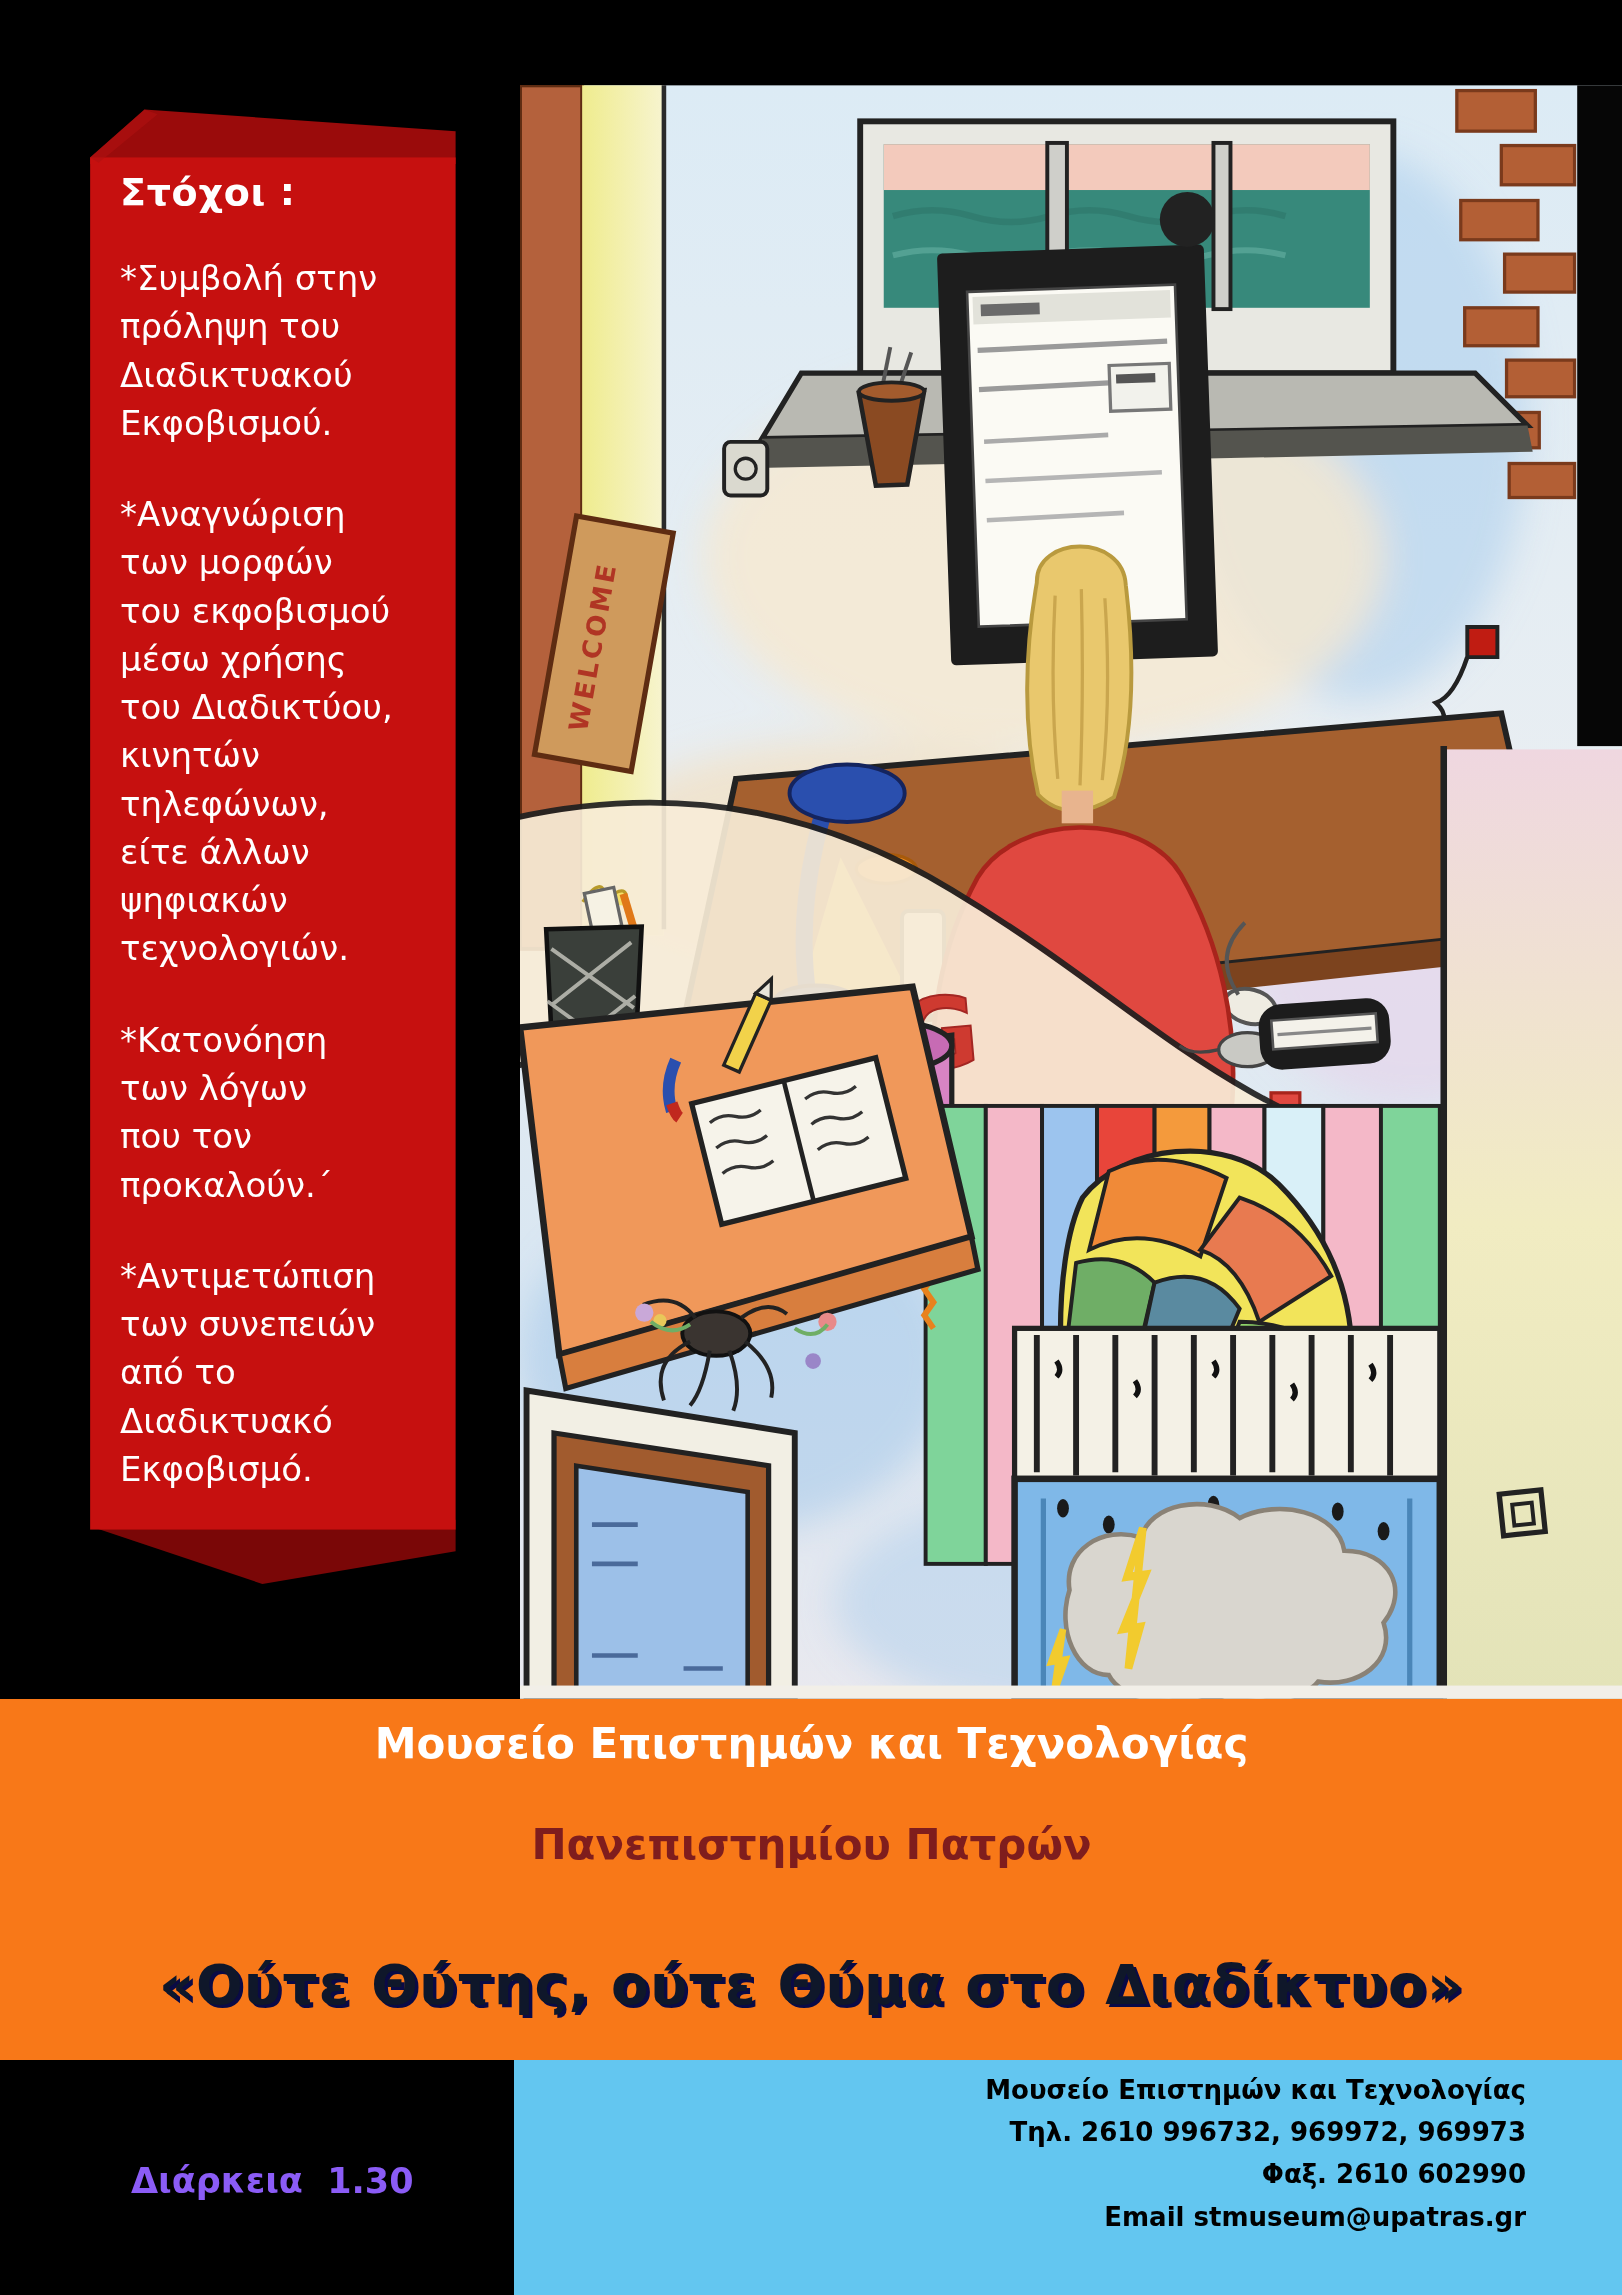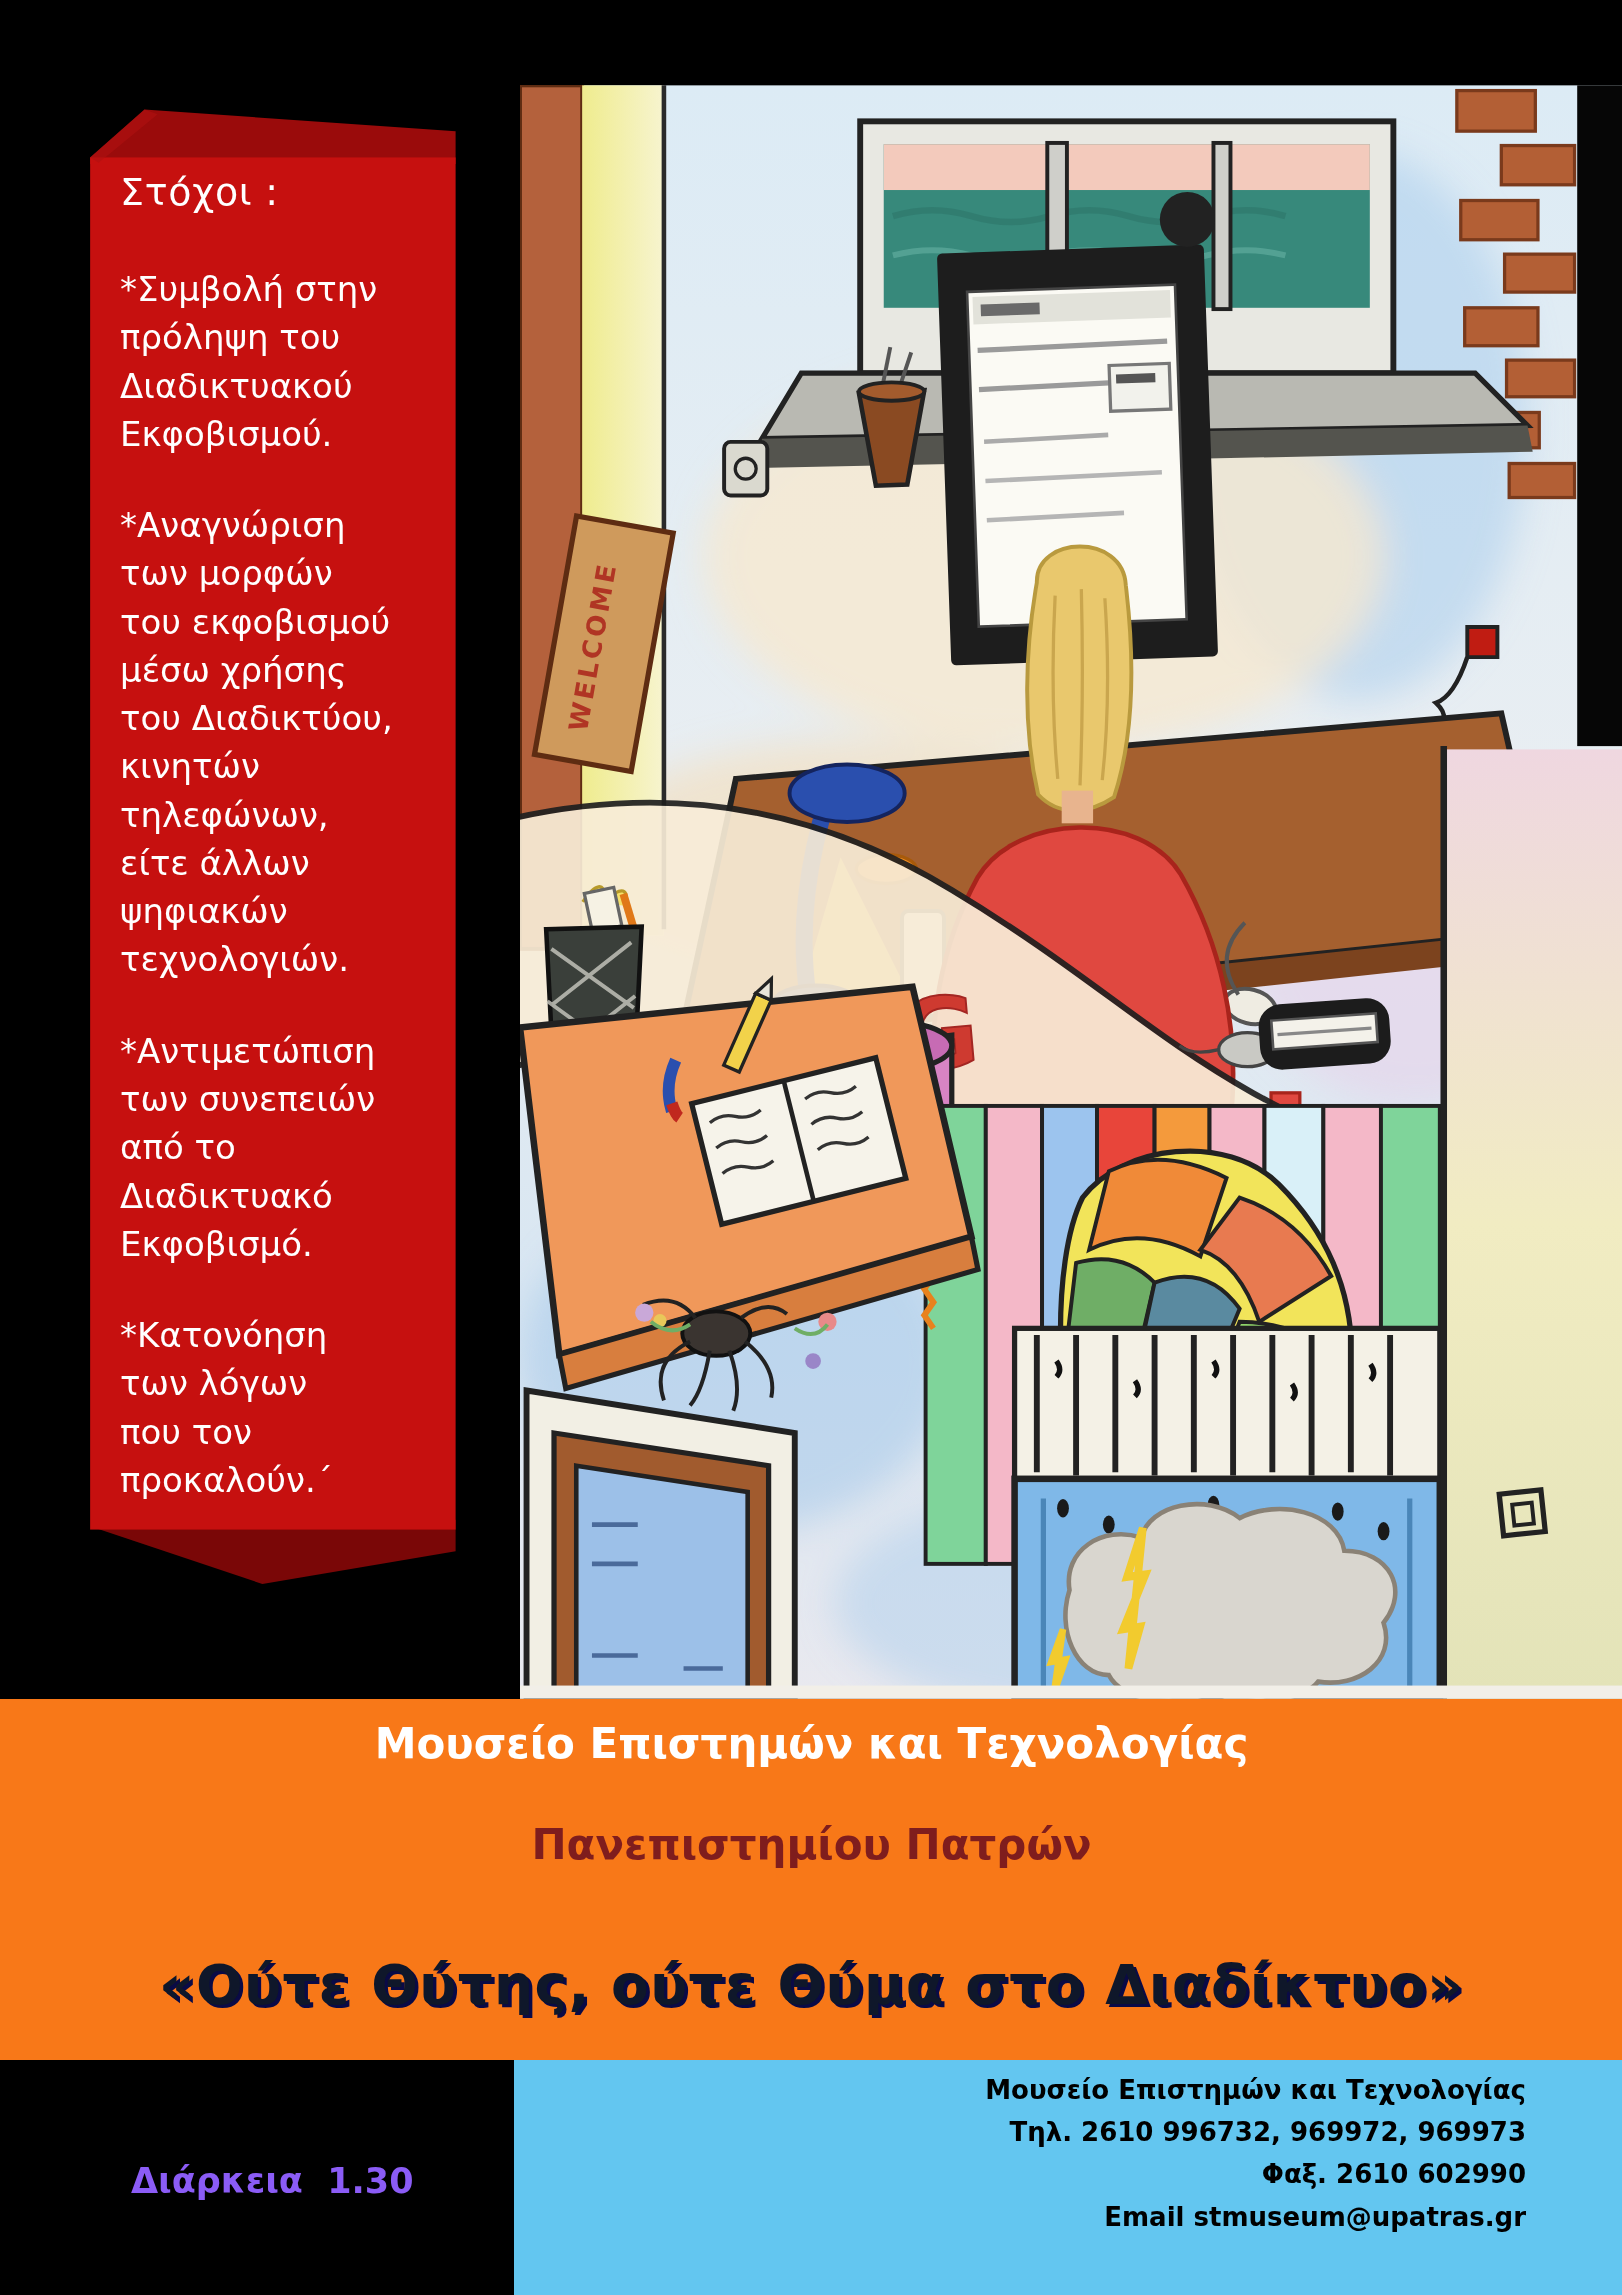--- a/index.html
+++ b/index.html
@@ -3,21 +3,21 @@
 <meta charset="utf-8">
 <style>
   html,body{margin:0;padding:0;background:#000;}
   body{width:1623px;height:2295px;position:relative;overflow:hidden;
        font-family:"DejaVu Sans",sans-serif;}
 
   
   .goals-box{position:absolute;left:79px;top:105px;width:393px;height:1485px;}
   .goals-box svg{position:absolute;inset:0;}
   .goals-text{position:absolute;left:41px;top:65px;right:15.7px;color:#fff;}
-  .goals-heading{font-size:38px;font-weight:normal;margin:0 0 51px 0;letter-spacing:0.7px;}
+  .goals-heading{font-size:38px;font-weight:bold;margin:0 0 40px 0;letter-spacing:0.7px;}
   .goals-item{font-size:34px;line-height:1.42;white-space:pre-line;margin:0 0 43px 0;}
 
   
   .artwork{position:absolute;left:520px;top:85px;width:1103px;height:1614px;}
 
   
   .banner{position:absolute;left:0;top:1699px;width:1623px;height:361px;background:#F87818;}
   .banner-line{position:absolute;left:0;width:100%;text-align:center;margin:0;}
   .banner-title1{top:19.6px;font-size:42px;font-weight:bold;color:#ffffff;}
   .banner-title2{top:121px;font-size:42px;font-weight:bold;color:#7f1d1d;}
@@ -54,29 +54,29 @@
     <p class="goals-item">*Αναγνώριση
 των μορφών
 του εκφοβισμού
 μέσω  χρήσης
 του  Διαδικτύου,
 κινητών
 τηλεφώνων,
 είτε άλλων
 ψηφιακών
 τεχνολογιών.</p>
+    <p class="goals-item">*Κατονόηση
+των λόγων
+που τον
+προκαλούν.΄</p>
     <p class="goals-item">*Αντιμετώπιση
 των συνεπειών
 από το
 Διαδικτυακό
 Εκφοβισμό.</p>
-    <p class="goals-item">*Κατονόηση
-των λόγων
-που τον
-προκαλούν.΄</p>
   </div>
 </div>
 
 <div class="artwork">
 <svg viewBox="0 0 1686 2466" width="1103" height="1614">
   <defs>
     <linearGradient id="bg" x1="0" y1="0" x2="0" y2="1">
       <stop offset="0" stop-color="#dcebf5"></stop>
           <stop offset="0.45" stop-color="#e9eef2"></stop>
       <stop offset="0.75" stop-color="#d8e6f2"></stop>

